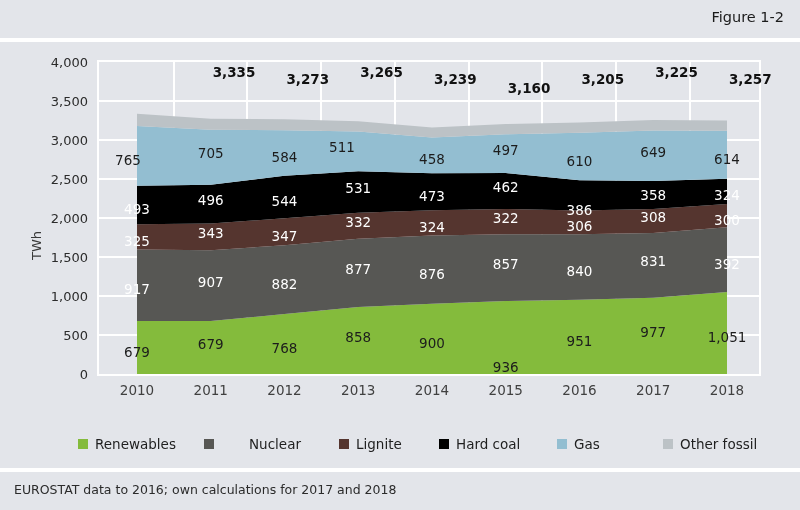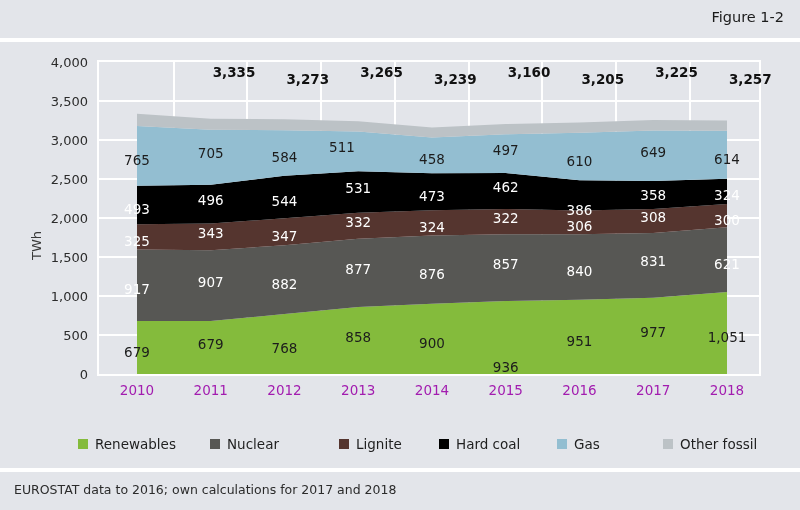--- a/index.html
+++ b/index.html
@@ -159,21 +159,21 @@
     position: absolute;
     left: 97px;
     top: 340px;
     width: 664px;
     height: 22px;
   }
   .xtick {
     position: absolute;
     top: 0;
     font-size: 13.5px;
-    color: #a21caf;
+    color: #404040;
     transform: translateX(-50%);
     white-space: nowrap;
   }
 
   
   #legend {
     position: absolute;
     left: 0; top: 432px;
     width: 800px; height: 30px;
   }
@@ -261,21 +261,21 @@
             <polygon points="38.00,51.87 111.75,56.71 185.50,57.33 259.25,59.36 333.00,65.52 406.75,62.01 480.50,60.45 554.25,57.95 628.00,58.58 628.00,68.80 554.25,68.41 480.50,70.75 406.75,72.23 333.00,75.58 259.25,69.50 185.50,68.25 111.75,67.86 38.00,64.04" fill="#bcc2c6"></polygon>
           </svg>
       </div>
     </div>
 
     <div id="totals">
         <div class="total-label" style="left: 137px; top: 0px;">3,335</div>
         <div class="total-label" style="left: 210.75px; top: 7px;">3,273</div>
         <div class="total-label" style="left: 284.5px; top: 0px;">3,265</div>
         <div class="total-label" style="left: 358.25px; top: 7px;">3,239</div>
-        <div class="total-label" style="left: 432px; top: 0px;">3,160</div>
+        <div class="total-label" style="left: 432px; top: 16px;">3,160</div>
         <div class="total-label" style="left: 505.75px; top: 7px;">3,205</div>
         <div class="total-label" style="left: 579.5px; top: 0px;">3,225</div>
         <div class="total-label" style="left: 653.25px; top: 7px;">3,257</div>
       </div>
     <div id="datalabels">
         <div class="dlabel dl-dark" style="left: 137px; top: 309.519px;">679</div>
         <div class="dlabel dl-dark" style="left: 210.75px; top: 301.519px;">679</div>
         <div class="dlabel dl-dark" style="left: 284.5px; top: 306.048px;">768</div>
         <div class="dlabel dl-dark" style="left: 358.25px; top: 294.538px;">858</div>
         <div class="dlabel dl-dark" style="left: 432px; top: 300.9px;">900</div>
@@ -284,40 +284,40 @@
         <div class="dlabel dl-dark" style="left: 653.25px; top: 289.897px;">977</div>
         <div class="dlabel dl-dark" style="left: 727px; top: 295.011px;">1,051</div>
         <div class="dlabel dl-light" style="left: 137px; top: 247.275px;">917</div>
         <div class="dlabel dl-light" style="left: 210.75px; top: 239.665px;">907</div>
         <div class="dlabel dl-light" style="left: 284.5px; top: 241.698px;">882</div>
         <div class="dlabel dl-light" style="left: 358.25px; top: 226.873px;">877</div>
         <div class="dlabel dl-light" style="left: 432px; top: 231.636px;">876</div>
         <div class="dlabel dl-light" style="left: 505.75px; top: 221.569px;">857</div>
         <div class="dlabel dl-light" style="left: 579.5px; top: 229.062px;">840</div>
         <div class="dlabel dl-light" style="left: 653.25px; top: 219.385px;">831</div>
-        <div class="dlabel dl-light" style="left: 727px; top: 221.691px;">621</div>
+        <div class="dlabel dl-light" style="left: 727px; top: 221.691px;">392</div>
         <div class="dlabel dl-light" style="left: 137px; top: 198.837px;">325</div>
         <div class="dlabel dl-light" style="left: 210.75px; top: 190.915px;">343</div>
         <div class="dlabel dl-light" style="left: 284.5px; top: 193.767px;">347</div>
         <div class="dlabel dl-light" style="left: 358.25px; top: 179.722px;">332</div>
         <div class="dlabel dl-light" style="left: 432px; top: 184.836px;">324</div>
         <div class="dlabel dl-light" style="left: 505.75px; top: 175.588px;">322</div>
         <div class="dlabel dl-light" style="left: 579.5px; top: 184.368px;">306</div>
         <div class="dlabel dl-light" style="left: 653.25px; top: 174.964px;">308</div>
         <div class="dlabel dl-light" style="left: 727px; top: 177.66px;">300</div>
         <div class="dlabel dl-light" style="left: 137px; top: 166.935px;">493</div>
         <div class="dlabel dl-light" style="left: 210.75px; top: 158.194px;">496</div>
         <div class="dlabel dl-light" style="left: 284.5px; top: 159.018px;">544</div>
         <div class="dlabel dl-light" style="left: 358.25px; top: 146.065px;">531</div>
         <div class="dlabel dl-light" style="left: 432px; top: 153.753px;">473</div>
         <div class="dlabel dl-light" style="left: 505.75px; top: 145.012px;">462</div>
         <div class="dlabel dl-light" style="left: 579.5px; top: 168px;">386</div>
         <div class="dlabel dl-light" style="left: 653.25px; top: 153px; text-align: center;">358</div>
         <div class="dlabel dl-light" style="left: 727px; top: 153.324px;">324</div>
-        <div class="dlabel dl-dark" style="left: 137px; top: 117.873px;">765</div>
+        <div class="dlabel dl-dark" style="left: 128px; top: 117.873px;">765</div>
         <div class="dlabel dl-dark" style="left: 210.75px; top: 111.355px;">705</div>
         <div class="dlabel dl-dark" style="left: 284.5px; top: 115.026px;">584</div>
         <div class="dlabel dl-dark" style="left: 342px; top: 105.427px;">511</div>
         <div class="dlabel dl-dark" style="left: 432px; top: 117.444px;">458</div>
         <div class="dlabel dl-dark" style="left: 505.75px; top: 107.611px;">497</div>
         <div class="dlabel dl-dark" style="left: 579.5px; top: 118.536px;">610</div>
         <div class="dlabel dl-dark" style="left: 653.25px; top: 109.717px;">649</div>
         <div class="dlabel dl-dark" style="left: 727px; top: 116.742px;">614</div>
       </div>
     <div id="xticks">
@@ -331,21 +331,21 @@
         <div class="xtick" style="left: 556.25px;">2017</div>
         <div class="xtick" style="left: 630px;">2018</div>
       </div>
   </div>
 
   <div id="legend">
       <div class="legend-item" style="left: 78px;">
         <span class="legend-swatch" style="background: rgb(132, 187, 60);"></span>
         <span class="legend-text">Renewables</span>
       </div>
-      <div class="legend-item" style="left: 210px;">
+      <div class="legend-item" style="left: 204px; gap: 28px;">
         <span class="legend-swatch" style="background: rgb(87, 87, 84);"></span>
         <span class="legend-text">Nuclear</span>
       </div>
       <div class="legend-item" style="left: 339px;">
         <span class="legend-swatch" style="background: rgb(85, 53, 47);"></span>
         <span class="legend-text">Lignite</span>
       </div>
       <div class="legend-item" style="left: 439px;">
         <span class="legend-swatch" style="background: rgb(0, 0, 0);"></span>
         <span class="legend-text">Hard coal</span>

